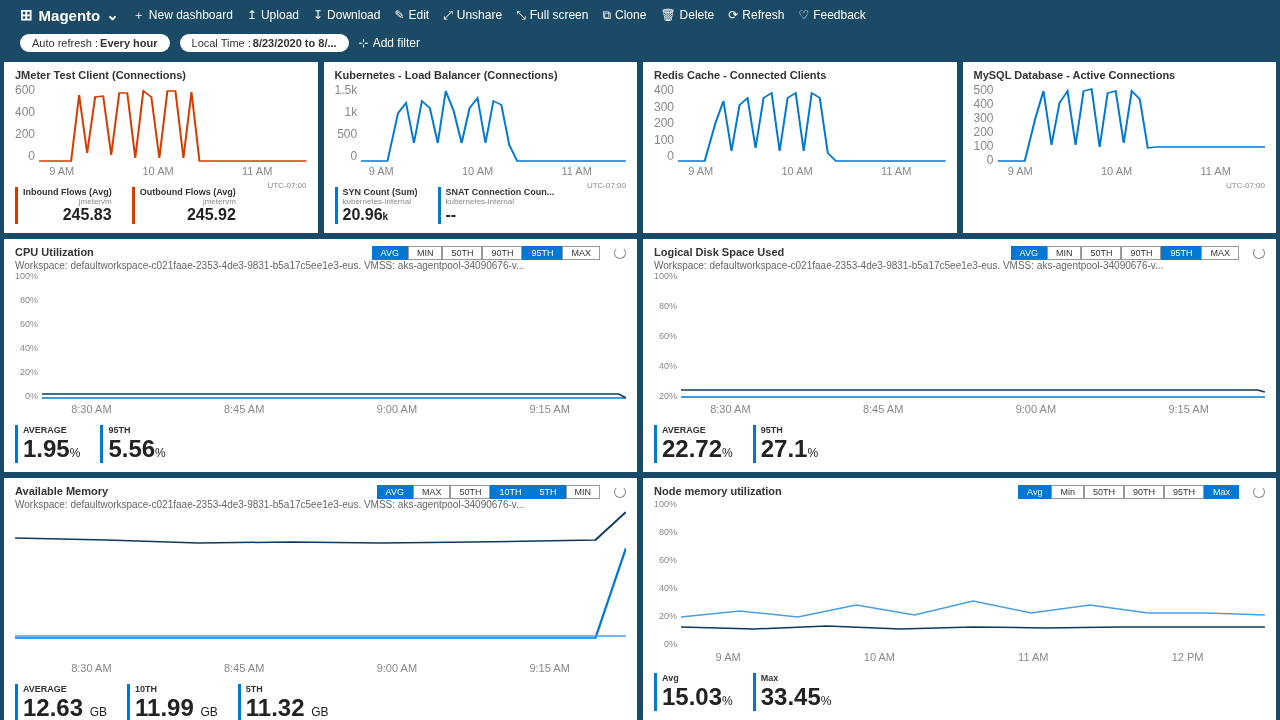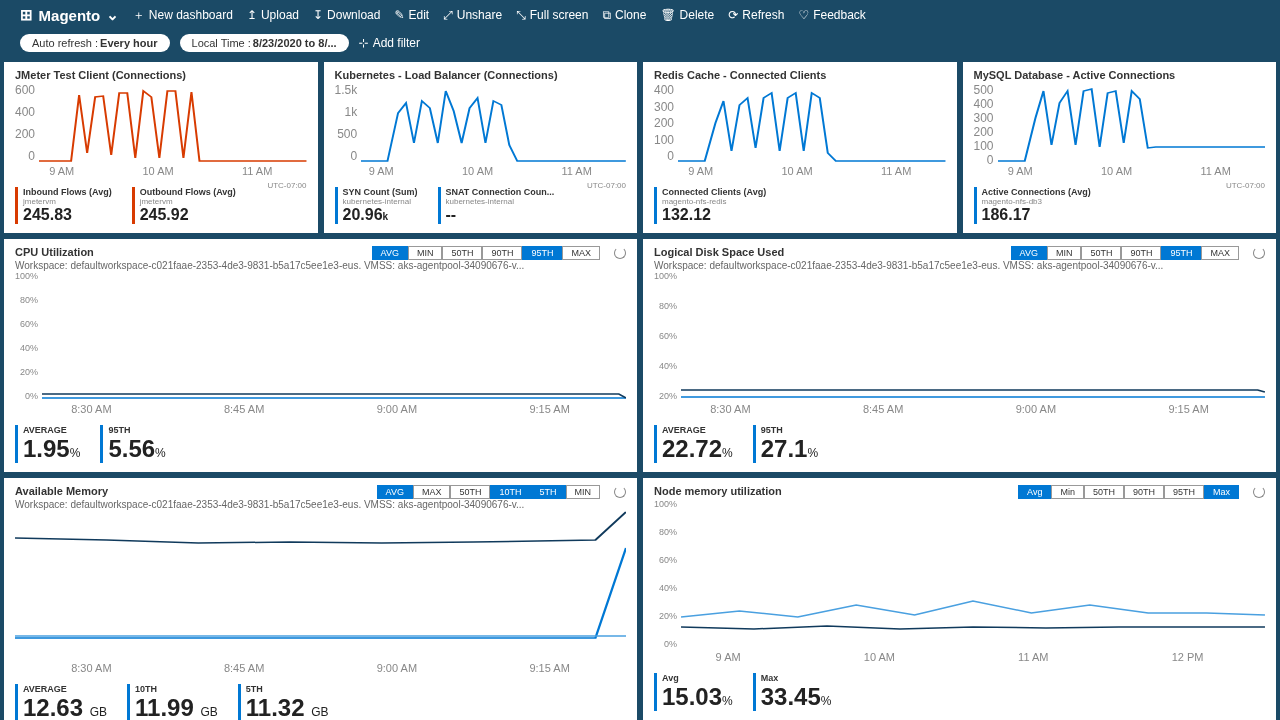--- a/index.html
+++ b/index.html
@@ -21,21 +21,21 @@
 .seg { font-size: 9px; padding: 1px 8px; border: 1px solid #999; background: #fff; color: #333; cursor: pointer; }
 .seg.active { background: #0078d4; color: #fff; border-color: #0078d4; }
 .chart { height: 80px; display: flex; }
 .ychart { font-size: 12px; color: #888; display: flex; flex-direction: column; justify-content: space-between; text-align: right; padding-right: 4px; }
 .plot { flex: 1; position: relative; }
 .plot svg { width: 100%; height: 100%; }
 .xaxis { display: flex; justify-content: space-around; font-size: 11px; color: #888; padding: 2px 0 4px; }
 .tz { font-size: 8px; color: #888; position: absolute; right: 10px; margin-left: 40px; }
 .metrics { display: flex; gap: 20px; margin-top: 6px; }
 .metric { border-left: 3px solid #0078d4; padding-left: 5px; }
-.metric.red { border-color: #d83b01; }
+.metric.red { border-color: #d83b01; text-align: right; }
 .metric .ml { font-size: 9px; font-weight: 600; color: #333; }
 .metric .ms { font-size: 8px; color: #888; }
 .metric .mv { font-size: 16px; font-weight: 600; color: #222; }
 .bigchart { height: 130px; display: flex; }
 .bigchart .ychart { font-size: 9px; }
 .bigmetrics .mv { font-size: 24px; }
 .bigmetrics .mv .unit { font-size: 12px; font-weight: normal; }
 .refresh-icon { width: 12px; height: 12px; border: 1.5px solid #888; border-top-color: transparent; border-radius: 50%; margin-left: 6px; }
 .memchart { height: 150px; }
 </style>
@@ -163,27 +163,20 @@
           <svg viewBox="0 0 200 80" preserveAspectRatio="none">
               <polyline fill="none" stroke="#0078d4" stroke-width="1.5" points="0,78 20,78 28,40 34,18 40,68 46,22 52,15 58,65 64,15 70,10 76,68 82,15 88,10 94,68 100,10 106,15 112,70 118,78 200,78"></polyline>
             </svg>
         </div>
       </div>
       <div class="xaxis">
           <span>9 AM</span>
           <span>10 AM</span>
           <span>11 AM</span>
         </div>
-      <div class="metrics">
-        <div class="metric">
-          <div class="ml">Connected Clients (Avg)</div>
-            <div class="ms">magento-nfs-redis</div>
-            <div class="mv">132.12</div>
-        </div>
-      </div>
     </div>
 
     <div class="tile">
       <div class="title">MySQL Database - Active Connections</div>
       <div class="chart">
         <div class="ychart">
             <span>500</span>
             <span>400</span>
             <span>300</span>
             <span>200</span>
@@ -195,27 +188,20 @@
               <polyline fill="none" stroke="#0078d4" stroke-width="1.5" points="0,78 20,78 28,35 34,8 40,62 46,20 52,8 58,62 64,8 70,6 76,64 82,10 88,8 94,60 100,8 106,16 112,65 118,64 200,64"></polyline>
             </svg>
         </div>
       </div>
       <div class="xaxis">
           <span>9 AM</span>
           <span>10 AM</span>
           <span>11 AM</span>
         </div>
       <span class="tz">UTC-07:00</span>
-      <div class="metrics">
-        <div class="metric">
-          <div class="ml">Active Connections (Avg)</div>
-            <div class="ms">magento-nfs-db3</div>
-            <div class="mv">186.17</div>
-        </div>
-      </div>
     </div>
   </div>
 
   <div class="row2">
     <div class="tile">
       <div class="headrow">
         <div class="title">CPU Utilization</div>
         <div class="segbtns">
             <div class="seg active">AVG</div>
             <div class="seg">MIN</div>

